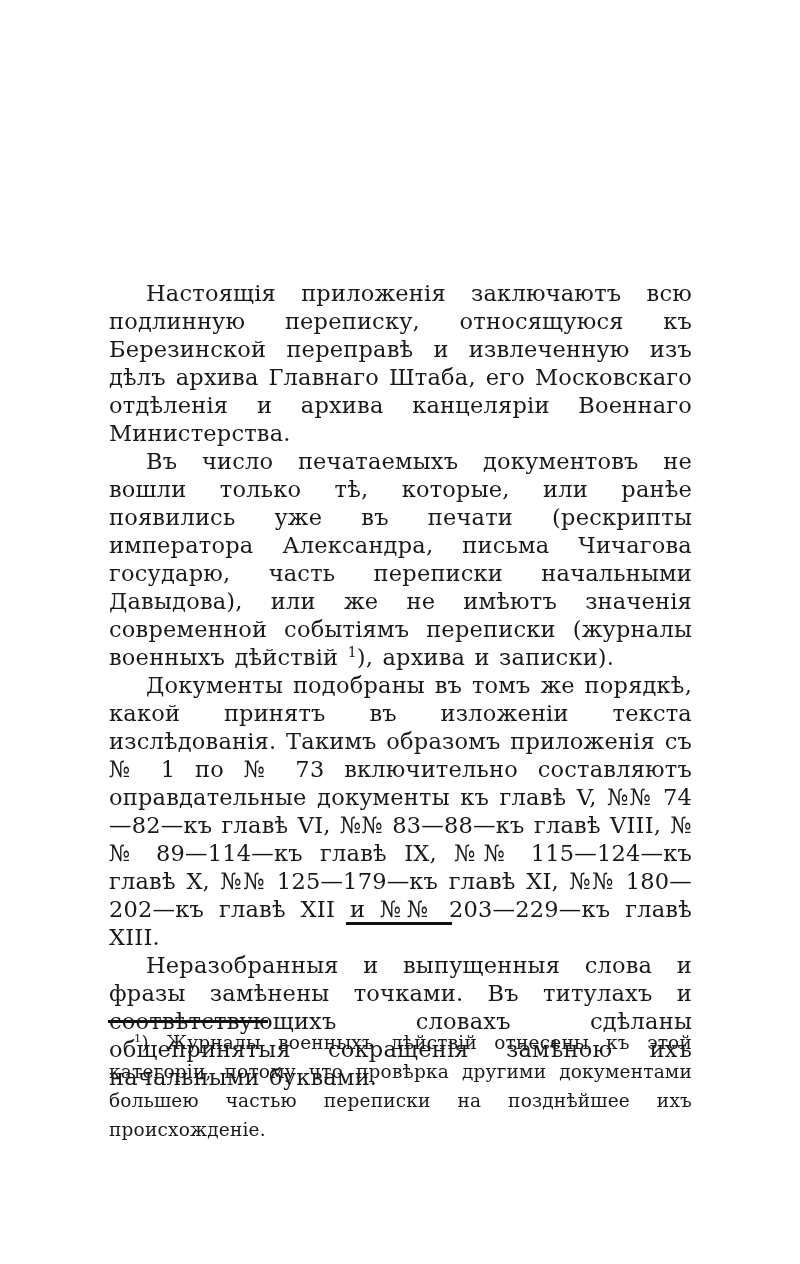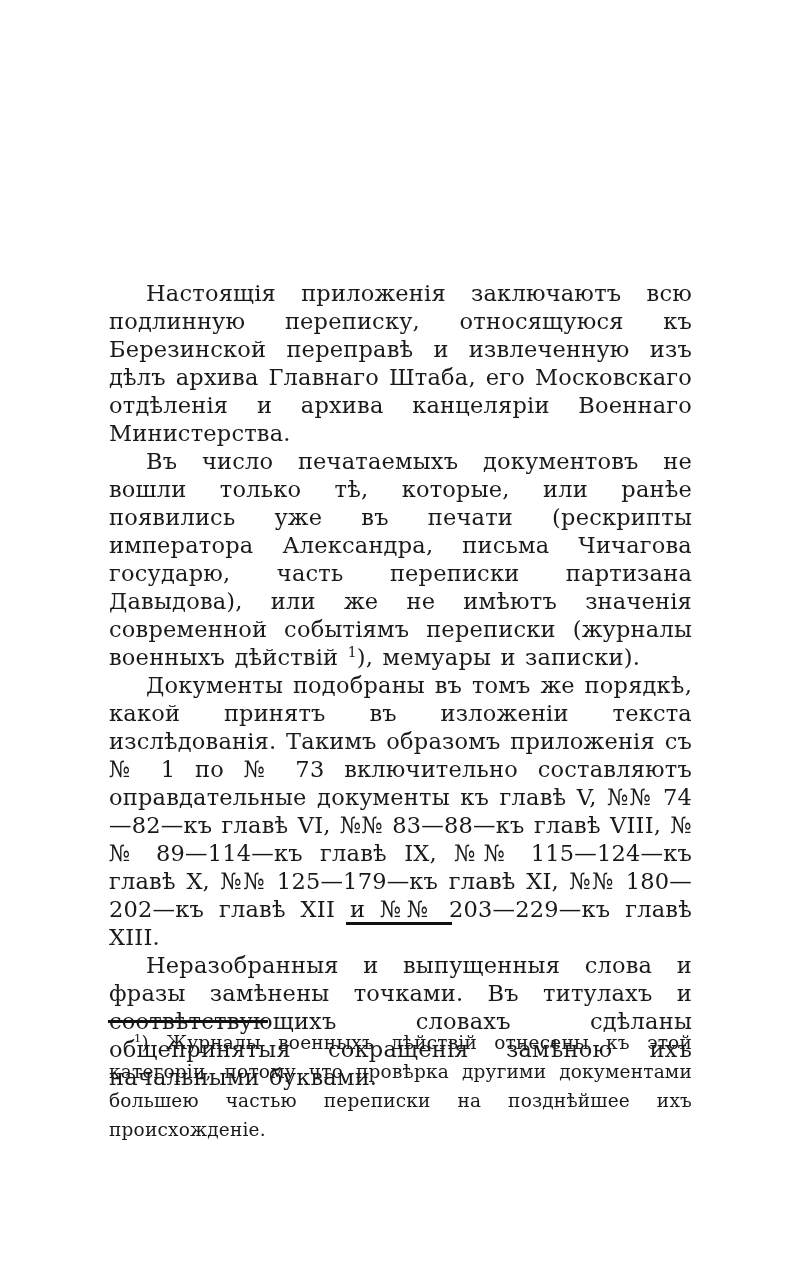--- a/index.html
+++ b/index.html
@@ -67,21 +67,21 @@
   }
 </style>
 </head>
 <body>
 
 <div class="page">
 
   <div class="text-block">
     <p>Настоящія приложенія заключаютъ всю подлинную переписку, относящуюся къ Березинской переправѣ и извлеченную изъ дѣлъ архива Главнаго Штаба, его Московскаго отдѣленія и архива канцеляріи Военнаго Министерства.</p>
 
-    <p><span>Въ число печатаемыхъ документовъ не вошли только тѣ, которые, или ранѣе появились уже въ печати (рескрипты императора Александра, письма Чичагова государю, часть переписки партизана Давыдова), или же не имѣютъ значенія современной событіямъ переписки (журналы военныхъ дѣйствій </span><sup class="fn-ref">1</sup><span>), мемуары и записки).</span></p>
+    <p><span>Въ число печатаемыхъ документовъ не вошли только тѣ, которые, или ранѣе появились уже въ печати (рескрипты императора Александра, письма Чичагова государю, часть переписки начальными Давыдова), или же не имѣютъ значенія современной событіямъ переписки (журналы военныхъ дѣйствій </span><sup class="fn-ref">1</sup><span>), архива и записки).</span></p>
 
     <p>Документы подобраны въ томъ же порядкѣ, какой принятъ въ изложеніи текста изслѣдованія. Такимъ образомъ приложенія съ № 1 по № 73 включительно составляютъ оправдательные документы къ главѣ V, №№ 74—82—къ главѣ VI, №№ 83—88—къ главѣ VIII, №№ 89—114—къ главѣ IX, №№ 115—124—къ главѣ X, №№ 125—179—къ главѣ XI, №№ 180—202—къ главѣ XII и №№ 203—229—къ главѣ XIII.</p>
 
     <p>Неразобранныя и выпущенныя слова и фразы замѣнены точками. Въ титулахъ и соотвѣтствующихъ словахъ сдѣланы общепринятыя сокращенія замѣною ихъ начальными буквами.</p>
   </div>
 
   <div class="separator"></div>
 
   <div class="footnote-rule"></div>
 

